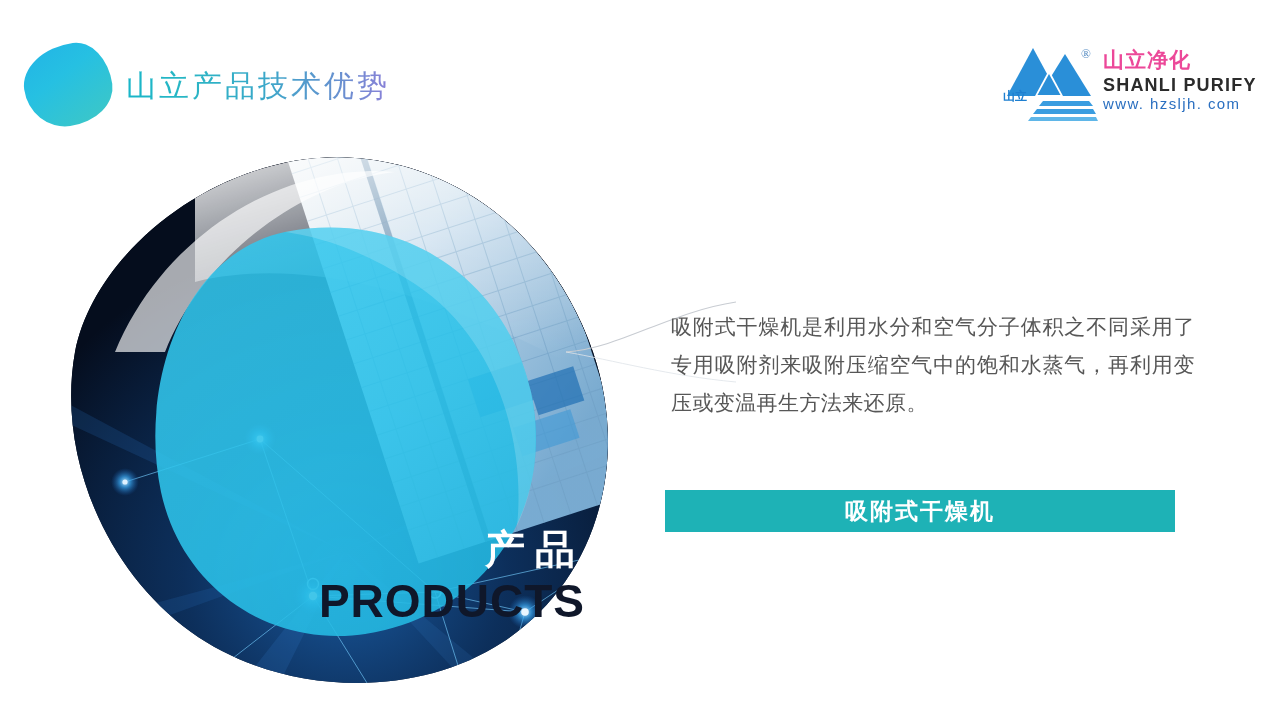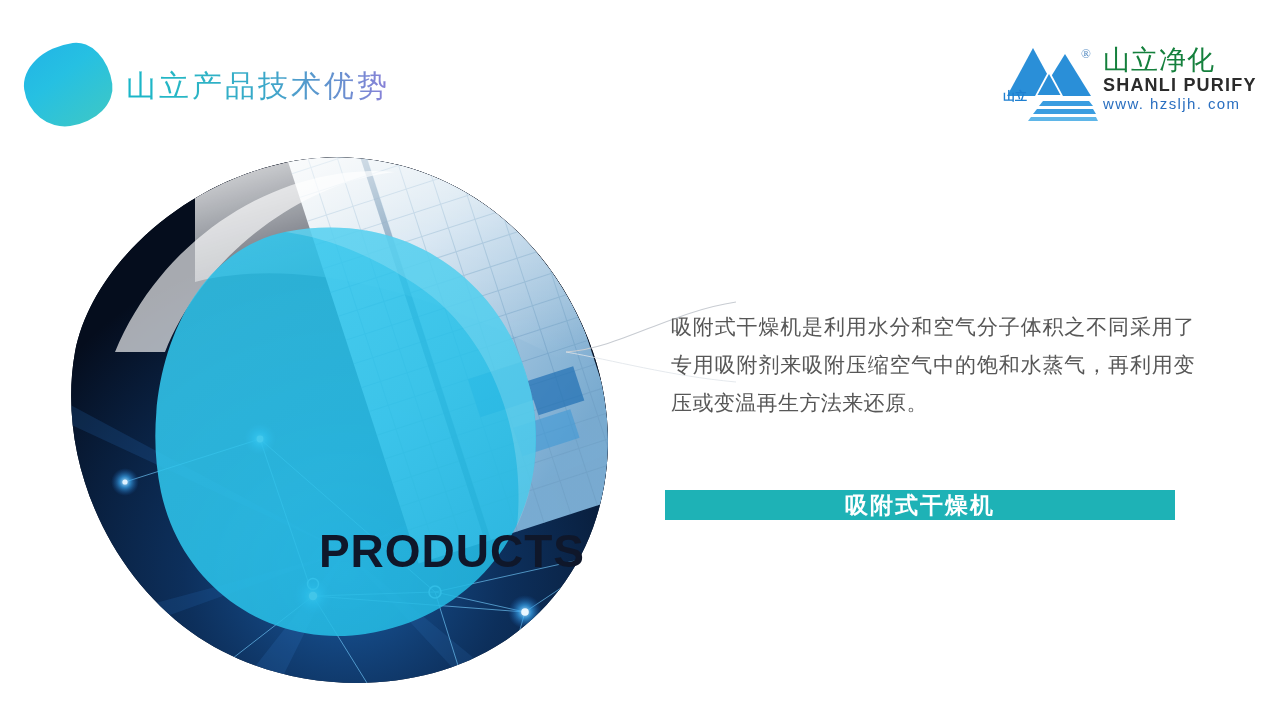--- a/index.html
+++ b/index.html
@@ -86,24 +86,24 @@
     letter-spacing: 0px;
     font-family: "DejaVu Sans", sans-serif;
   }
   #logo-text {
     position: absolute;
     left: 100px;
     top: 6px;
     width: 132px;
   }
   #logo-cn {
-    font-size: 27px;
+    font-size: 21px;
     line-height: 32px;
-    color: #15803d;
-    font-weight: 400;
+    color: #ec4899;
+    font-weight: 700;
     letter-spacing: 1px;
     font-family: "DejaVu Sans", sans-serif;
     white-space: nowrap;
   }
   #logo-en {
     font-size: 18px;
     line-height: 19px;
     color: #2b2b2b;
     font-weight: 700;
     letter-spacing: 1.2px;
@@ -173,21 +173,21 @@
     color: #575757;
     font-family: Liberation Sans, sans-serif;
     letter-spacing: 0.4px;
     text-align: justify;
   }
   #banner {
     position: absolute;
     left: 665px;
     top: 490px;
     width: 510px;
-    height: 30px;
+    height: 42px;
     background: #1eb2b6;
     display: flex;
     align-items: center;
     justify-content: center;
   }
   #banner-label {
     color: #ffffff;
     font-size: 23px;
     font-weight: 700;
     letter-spacing: 2px;
@@ -355,20 +355,21 @@
       </g>
 
       <path d="M230,80 C350,56 452,130 476,240 C500,352 436,452 330,478
                C226,504 128,442 106,340 C84,236 126,102 230,80 Z" fill="url(#cyanBlob)" opacity="0.88"></path>
 
       <path d="M230,80 C350,56 452,130 476,240 C486,290 480,336 462,374
                C470,300 448,190 360,132 C302,94 258,84 230,80 Z" fill="#ffffff" opacity="0.18"></path>
     </svg>
 
     <div id="graphic-label">
+      <div id="graphic-label-cn">产品</div>
       <div id="graphic-label-en">PRODUCTS</div>
     </div>
   </div>
 
   <svg id="connector" viewBox="0 0 180 110">
     <path d="M6,62 C60,58 110,22 176,12" stroke="#c8ccd2" stroke-width="1.1" fill="none"></path>
     <path d="M6,62 C52,70 110,86 176,92" stroke="#dfe3e8" stroke-width="1" fill="none" opacity="0.8"></path>
   </svg>
 
   <div id="body-text">吸附式干燥机是利用水分和空气分子体积之不同采用了专用吸附剂来吸附压缩空气中的饱和水蒸气，再利用变压或变温再生方法来还原。</div>

